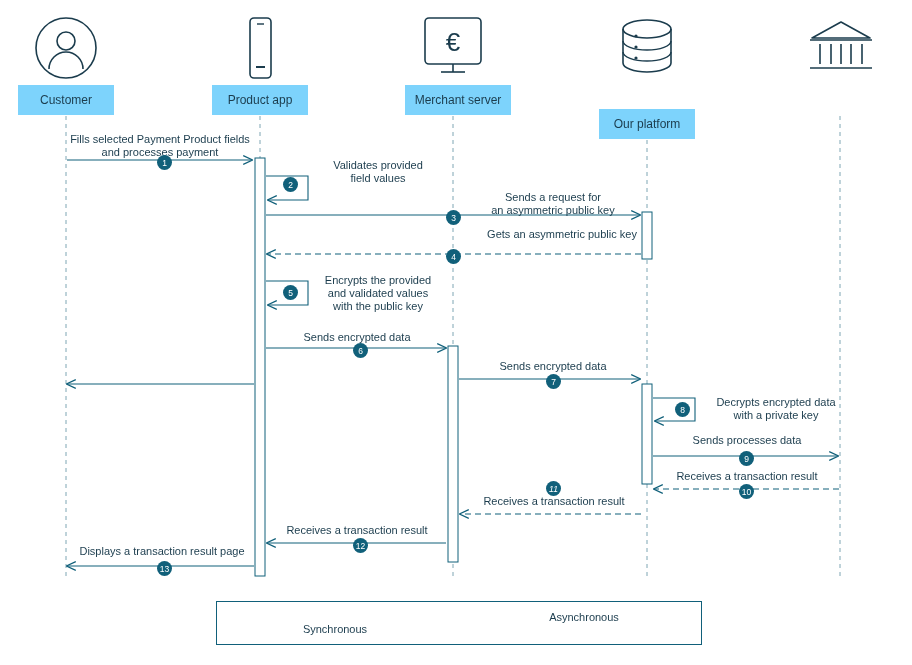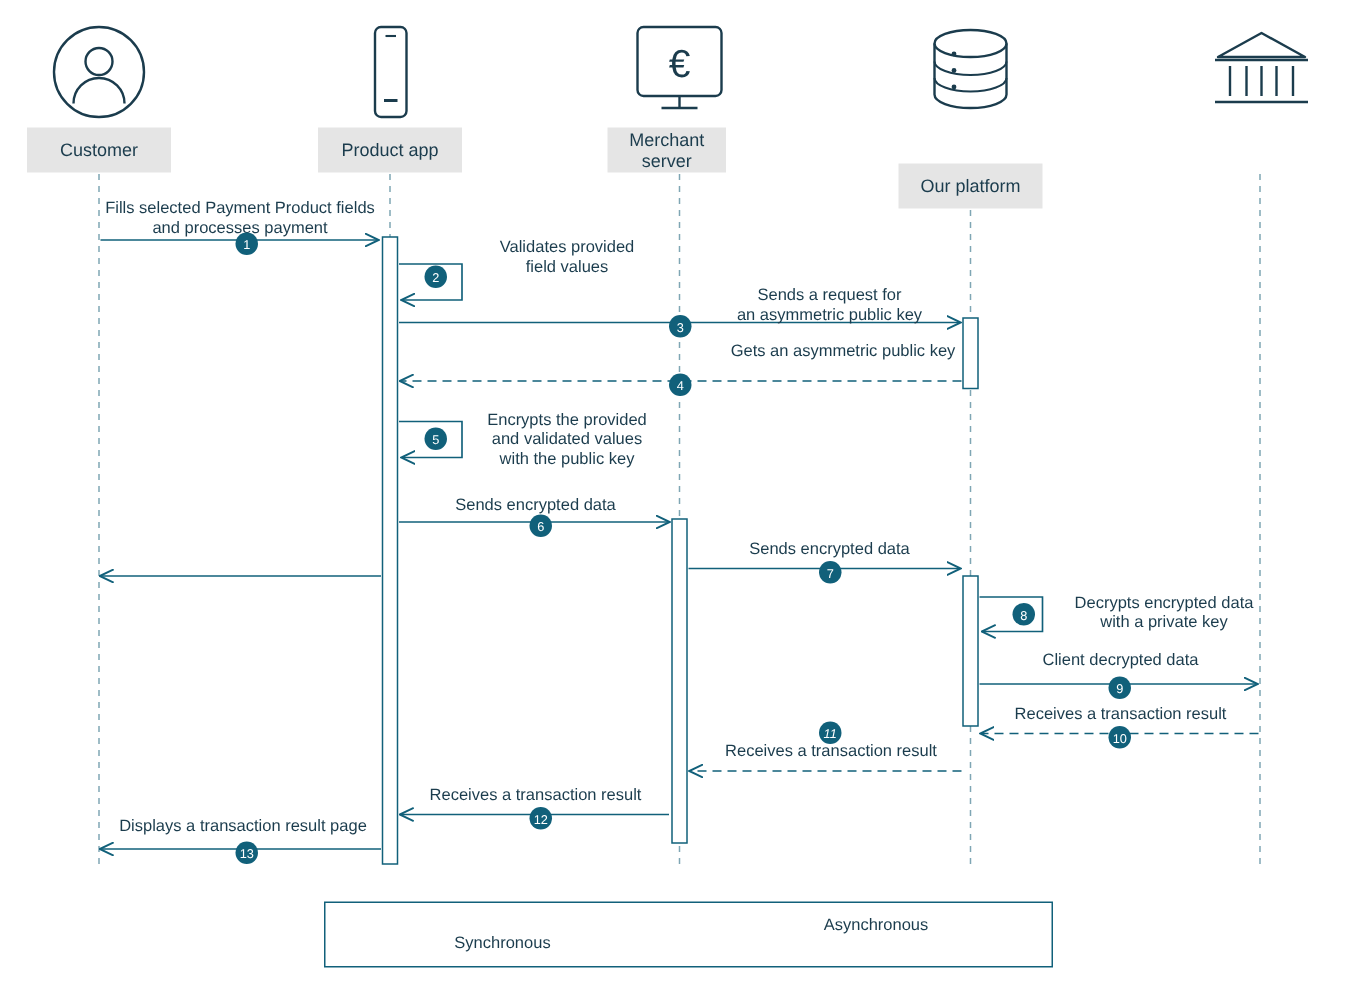--- a/index.html
+++ b/index.html
@@ -21,21 +21,21 @@
   svg.layer {
     position: absolute;
     left: 0;
     top: 0;
     width: 912px;
     height: 665px;
   }
   .actor-label {
     position: absolute;
     box-sizing: border-box;
-    background: #e5e5e5;
+    background: #7dd3fc;
     color: #1b3c4d;
     font-size: 12px;
     text-align: center;
     display: flex;
     align-items: center;
     justify-content: center;
     line-height: 14px;
     padding: 2px 4px;
   }
   .icon-box {
@@ -188,40 +188,40 @@
     <line x1="446" y1="543" x2="267" y2="543" stroke="#11607a" stroke-width="1.1" marker-end="url(#arrowSolid)"></line>
 
     <line x1="254" y1="566" x2="67" y2="566" stroke="#11607a" stroke-width="1.1" marker-end="url(#arrowSolid)"></line>
 
     <line x1="238" y1="629" x2="432" y2="629" stroke="#11607a" stroke-width="1.3" marker-end="url(#arrowSolid)"></line>
     <line x1="488" y1="629" x2="680" y2="629" stroke="#11607a" stroke-width="1.3" stroke-dasharray="7 5" marker-end="url(#arrowDash)"></line>
   </svg>
 
   <div class="actor-label" style="left:18px;top:85px;width:96px;height:30px;">Customer</div>
   <div class="actor-label" style="left:212px;top:85px;width:96px;height:30px;">Product app</div>
-  <div class="actor-label" style="left:405px;top:85px;width:79px;height:30px;">Merchant
+  <div class="actor-label" style="left:405px;top:85px;width:106px;height:30px;">Merchant
 server</div>
   <div class="actor-label" style="left:599px;top:85px;width:96px;height:30px;margin-top:24px;">Our
 platform</div>
 
   <div class="msg-label" style="left:64px;top:133px;width:192px;">Fills selected Payment Product fields
 and processes payment</div>
   <div class="msg-label" style="left:313px;top:159px;width:130px;">Validates provided
 field values</div>
   <div class="msg-label" style="left:455px;top:191px;width:196px;">Sends a request for
 an asymmetric public key</div>
   <div class="msg-label" style="left:472px;top:228px;width:180px;">Gets an asymmetric public key</div>
   <div class="msg-label" style="left:313px;top:274px;width:130px;">Encrypts the provided
 and validated values
 with the public key</div>
   <div class="msg-label" style="left:266px;top:331px;width:182px;">Sends encrypted data</div>
   <div class="msg-label" style="left:460px;top:360px;width:186px;">Sends encrypted data</div>
   <div class="msg-label" style="left:702px;top:396px;width:148px;">Decrypts encrypted data
 with a private key</div>
-  <div class="msg-label" style="left:654px;top:434px;width:186px;">Client decrypted data</div>
+  <div class="msg-label" style="left:654px;top:434px;width:186px;">Sends processes data</div>
   <div class="msg-label" style="left:654px;top:470px;width:186px;">Receives a transaction result</div>
   <div class="msg-label" style="left:461px;top:495px;width:186px;">Receives a transaction result</div>
   <div class="msg-label" style="left:266px;top:524px;width:182px;">Receives a transaction result</div>
   <div class="msg-label" style="left:67px;top:545px;width:190px;">Displays a transaction result page</div>
 
   <div class="step-badge" style="left:157px;top:155px;">1</div>
   <div class="step-badge" style="left:283px;top:177px;">2</div>
   <div class="step-badge" style="left:446px;top:210px;">3</div>
   <div class="step-badge" style="left:446px;top:249px;">4</div>
   <div class="step-badge" style="left:283px;top:285px;">5</div>

